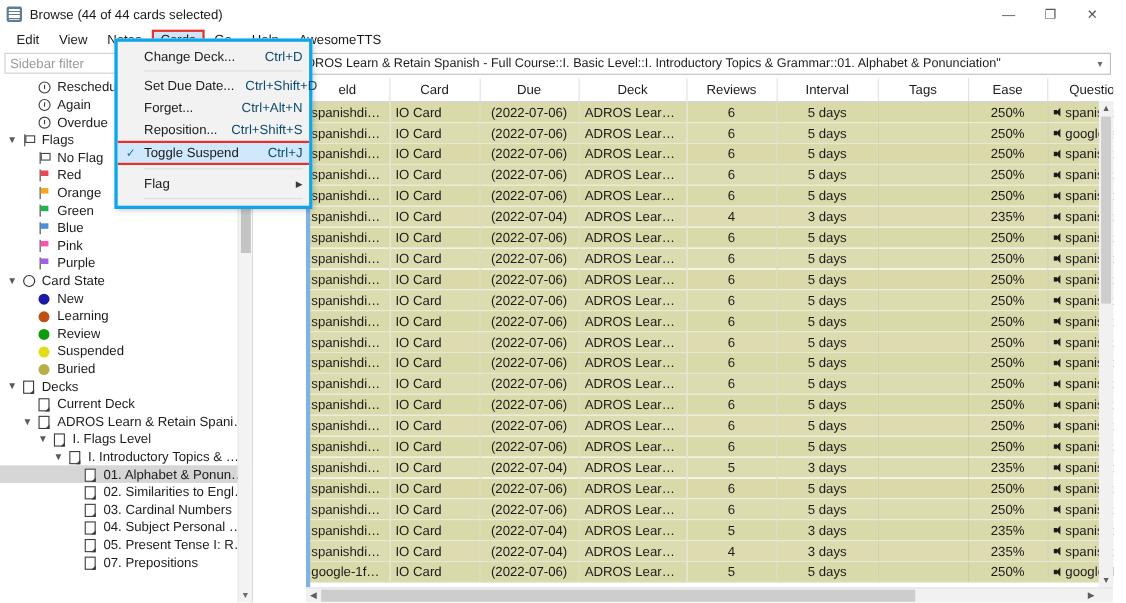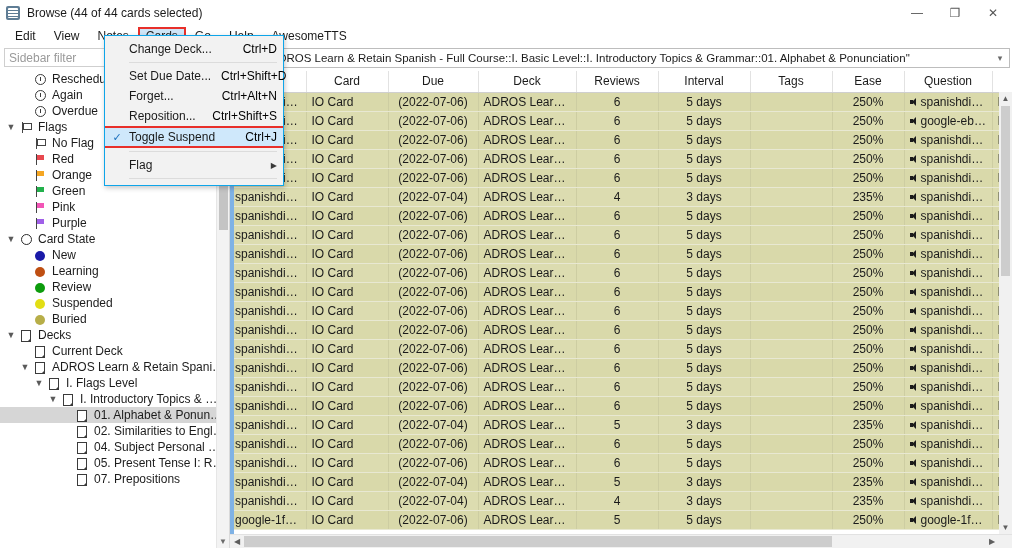--- a/index.html
+++ b/index.html
@@ -124,21 +124,21 @@
   .searchbox {
     flex:1; height: 20px; border:1px solid #bdbdbd; background:#fff; display:flex;
     align-items:center; padding-left:4px; position:relative;
   }
   .searchtext {
     font-size: 11.5px; color:#1c1c1c; white-space:nowrap; overflow:hidden;
     text-overflow:clip; flex:1;
   }
   .search-caret { width:18px; text-align:center; color:#6a6a6a; font-size:9px; }
 
-  .tablewrap { flex:1; position:relative; overflow:hidden; display:flex; flex-direction:column; }
+  .tablewrap { flex:1; position:relative; overflow:hidden; display:flex; flex-direction:column;margin-left:48px; }
   table.cards { border-collapse: collapse; table-layout: fixed; width: 100%; }
   table.cards th {
     height: 21px; font-weight: normal; font-size: 12px; color:#1b1b1b;
     background:#ffffff; border-bottom:1px solid #cfcfcf; border-right:1px solid #e2e2e2;
     padding: 0 4px; overflow:hidden; white-space:nowrap;
   }
   table.cards td {
     height: 19px; font-size: 12px; color:#1b1b1b; padding: 0 5px;
     border-bottom: 1px solid #e8e8d2; border-right:1px solid #cdcda2;
     white-space:nowrap; overflow:hidden; text-overflow:ellipsis;
@@ -175,30 +175,30 @@
     border-top:1px solid #e2e2e2;
   }
   .hs-arrow{ position:absolute; top:0; width:14px; height:13px; display:flex; align-items:center;
     justify-content:center; color:#5e5e5e; font-size:8px; }
   .hs-arrow.left{left:0;} .hs-arrow.right{right:13px;}
   .hthumb{ position:absolute; left:14px; right:180px; top:1px; height:11px; background:#cdcdcd;}
 
   
   .dropdown {
     position:absolute; left:104px; top:35px; width:180px; background:#f2f2f2;
-    border:1px solid #0ea5e9; box-shadow: 1px 2px 5px rgba(0,0,0,.22);
+    border:3px solid #0ea5e9; box-shadow: 1px 2px 5px rgba(0,0,0,.22);
     z-index: 100; padding: 3px 0;
   }
   .mi {
     display:flex; align-items:center; height:20px; font-size:12px; color:#1a1a1a;
     padding: 0 6px 0 0; position:relative;
   }
   .mi .check { width:24px; flex:none; text-align:center; color:#1a6fbd; font-size:11px; }
   .mi .mlabel { flex:1; white-space:nowrap; }
-  .mi .mshort { color:#000000; font-size:12px; padding-left:10px; white-space:nowrap;text-align:right; }
+  .mi .mshort { color:#0c4a6e; font-size:12px; padding-left:10px; white-space:nowrap;text-align:right; }
   .mi .msub { width:14px; text-align:right; color:#3a3a3a; font-size:8px; }
   .mi.hl {
     background:#cfe8fb; border-top:2px solid #e8302a; border-bottom:2px solid #e8302a;
     height: 22px;
   }
   .msep { height:1px; background:#dcdcdc; margin: 3px 6px 3px 24px; }
 </style>
 </head>
 <body>
 
@@ -275,20 +275,26 @@
           </div>
           <div class="node">
             <span style="width:18px;flex:none"></span>
             <span class="twisty"></span>
             <span class="ico"><span class="flagico" style="--fc:#22b14c"></span></span>
             <span class="node-label" style="padding-left:4px">Green</span>
           </div>
           <div class="node">
             <span style="width:18px;flex:none"></span>
             <span class="twisty"></span>
+            <span class="ico"><span class="flagico" style="--fc:#4a90d9"></span></span>
+            <span class="node-label" style="padding-left:4px">Blue</span>
+          </div>
+          <div class="node">
+            <span style="width:18px;flex:none"></span>
+            <span class="twisty"></span>
             <span class="ico"><span class="flagico" style="--fc:#f255b6"></span></span>
             <span class="node-label" style="padding-left:4px">Pink</span>
           </div>
           <div class="node">
             <span style="width:18px;flex:none"></span>
             <span class="twisty"></span>
             <span class="ico"><span class="flagico" style="--fc:#a060e8"></span></span>
             <span class="node-label" style="padding-left:4px">Purple</span>
           </div>
           <div class="node">
@@ -361,20 +367,26 @@
             <span style="width:60px;flex:none"></span>
             <span class="twisty"></span>
             <span class="ico"><span class="deckico"></span></span>
             <span class="node-label" style="padding-left:4px">01. Alphabet &amp; Ponunciation</span>
           </div>
           <div class="node">
             <span style="width:60px;flex:none"></span>
             <span class="twisty"></span>
             <span class="ico"><span class="deckico"></span></span>
             <span class="node-label" style="padding-left:4px">02. Similarities to English &amp; ...</span>
+          </div>
+          <div class="node">
+            <span style="width:60px;flex:none"></span>
+            <span class="twisty"></span>
+            <span class="ico"><span class="deckico"></span></span>
+            <span class="node-label" style="padding-left:4px">03. Cardinal Numbers</span>
           </div>
           <div class="node">
             <span style="width:60px;flex:none"></span>
             <span class="twisty"></span>
             <span class="ico"><span class="deckico"></span></span>
             <span class="node-label" style="padding-left:4px">04. Subject Personal Prono...</span>
           </div>
           <div class="node">
             <span style="width:60px;flex:none"></span>
             <span class="twisty"></span>

